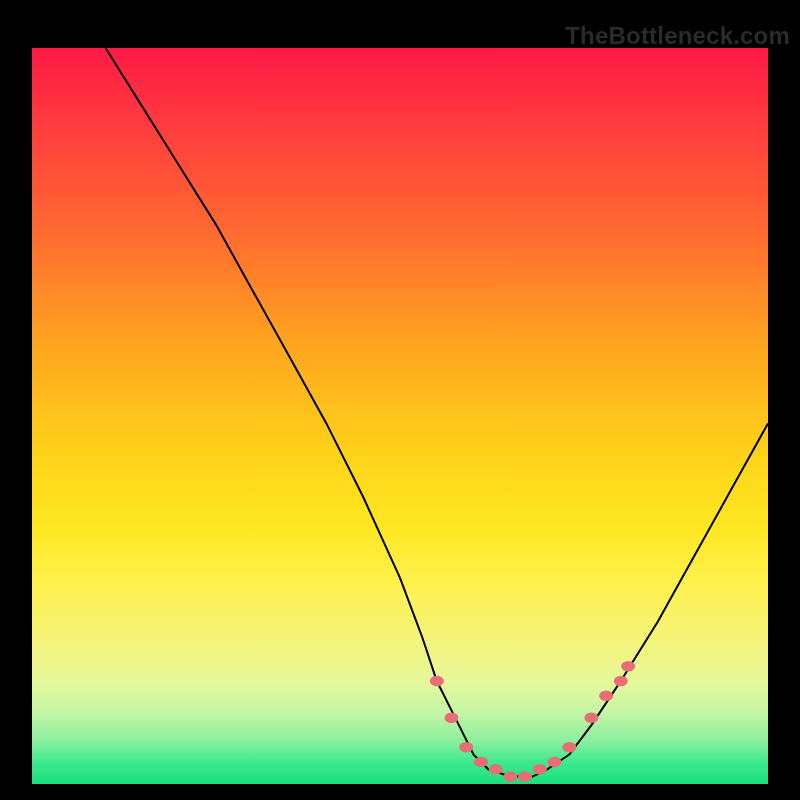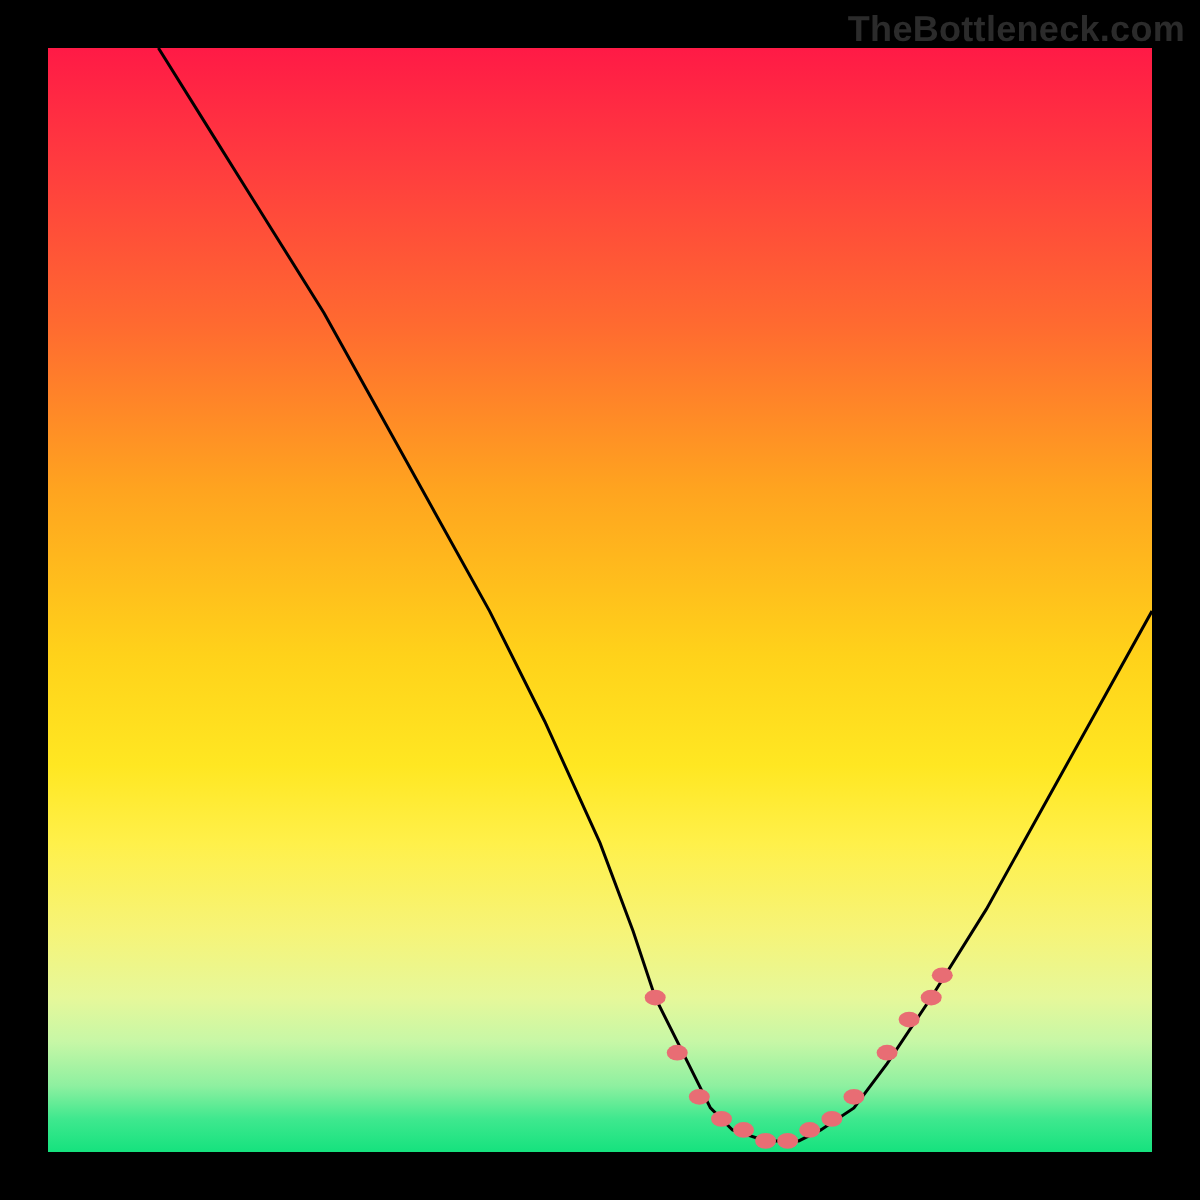--- a/index.html
+++ b/index.html
@@ -7,21 +7,21 @@
     padding: 0;
     width: 800px;
     height: 800px;
     background: #000;
     overflow: hidden;
     font-family: Arial, Helvetica, sans-serif;
   }
   .frame {
     position: absolute;
     left: 0;
-    top: 0;
+    top: 16px;
     width: 800px;
     height: 708px;
     background: #000;
   }
   .plot-area {
     position: absolute;
     left: 32px;
     top: 32px;
     width: 736px;
     height: 736px;

